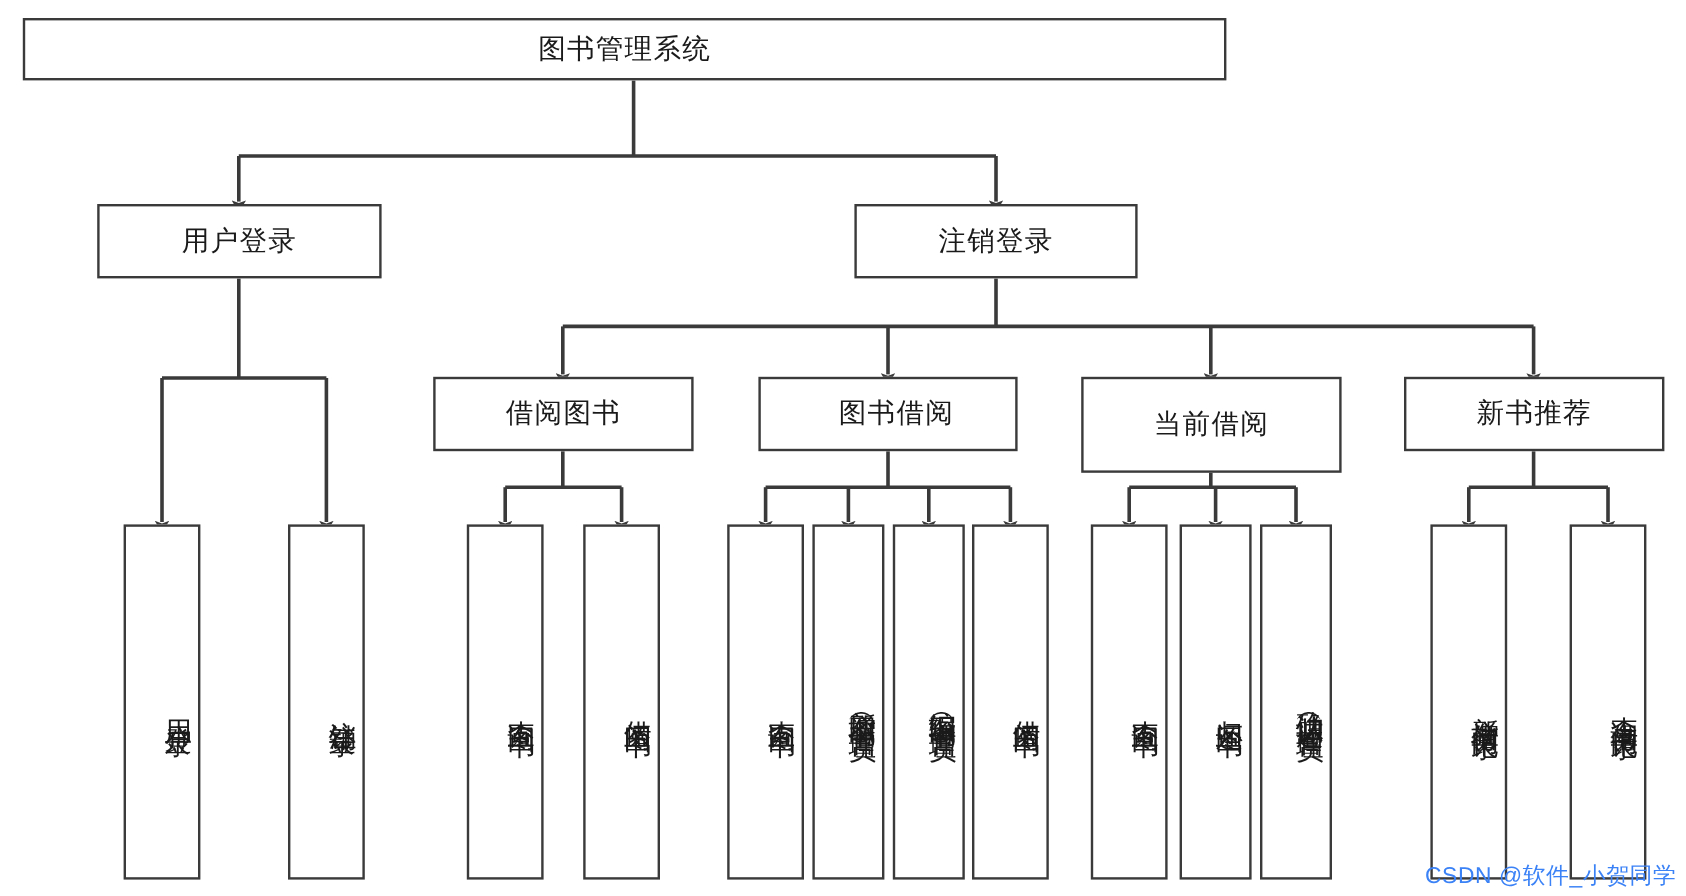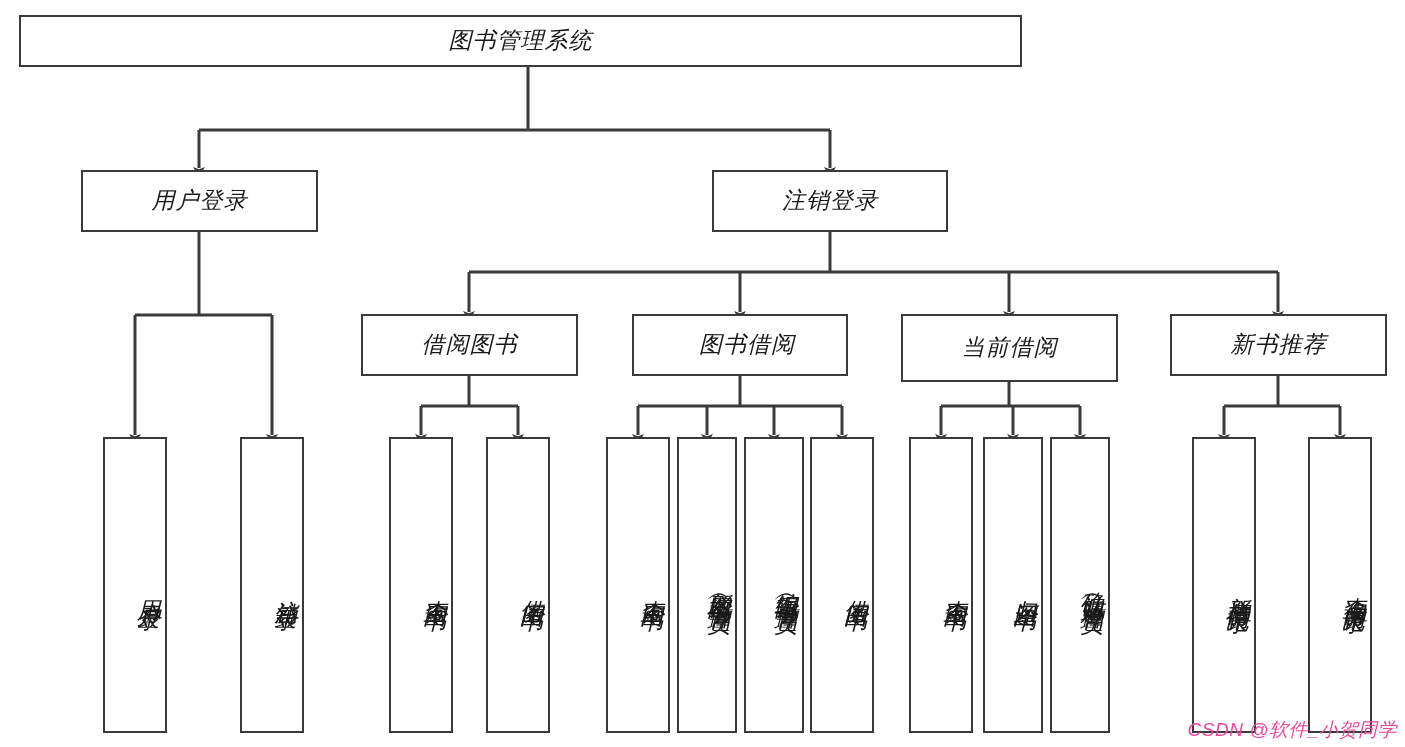--- a/index.html
+++ b/index.html
@@ -9,21 +9,20 @@
   }
   body {
     font-family: "Liberation Sans", "DejaVu Sans", sans-serif;
   }
   #canvas {
     position: relative;
     width: 1405px;
     height: 747px;
     background: #ffffff;
     overflow: hidden;
-    font-style: italic;
   }
   #wires {
     position: absolute;
     left: 0;
     top: 0;
     width: 1405px;
     height: 747px;
     pointer-events: none;
   }
   .node {
@@ -56,21 +55,21 @@
   }
   .node-label {
     display: block;
     white-space: nowrap;
   }
   #watermark {
     position: absolute;
     right: 8px;
     bottom: 4px;
     font-size: 19px;
-    color: #ec4899;
+    color: #3b82f6;
     z-index: 5;
     white-space: nowrap;
     letter-spacing: 0.5px;
   }
 </style>
 </head>
 <body>
 
 <div id="canvas">
 
@@ -126,21 +125,21 @@
       </div>
       <div class="node horiz" style="left: 712px; top: 170px; width: 236px; height: 62px;">
         <span class="node-label">注销登录</span>
       </div>
       <div class="node horiz" style="left: 361px; top: 314px; width: 217px; height: 62px;">
         <span class="node-label">借阅图书</span>
       </div>
       <div class="node horiz" style="left: 632px; top: 314px; width: 216px; height: 62px; padding-left: 14px;">
         <span class="node-label">图书借阅</span>
       </div>
-      <div class="node horiz" style="left: 901px; top: 314px; width: 217px; height: 68px;">
+      <div class="node horiz" style="left: 901px; top: 314px; width: 217px; height: 80px;">
         <span class="node-label">当前借阅</span>
       </div>
       <div class="node horiz" style="left: 1170px; top: 314px; width: 217px; height: 62px;">
         <span class="node-label">新书推荐</span>
       </div>
       <div class="node vert" style="left: 103px; top: 437px; width: 64px; height: 296px;">
         <span class="node-label">用户登录</span>
       </div>
       <div class="node vert" style="left: 240px; top: 437px; width: 64px; height: 296px;">
         <span class="node-label">注销登录</span>

